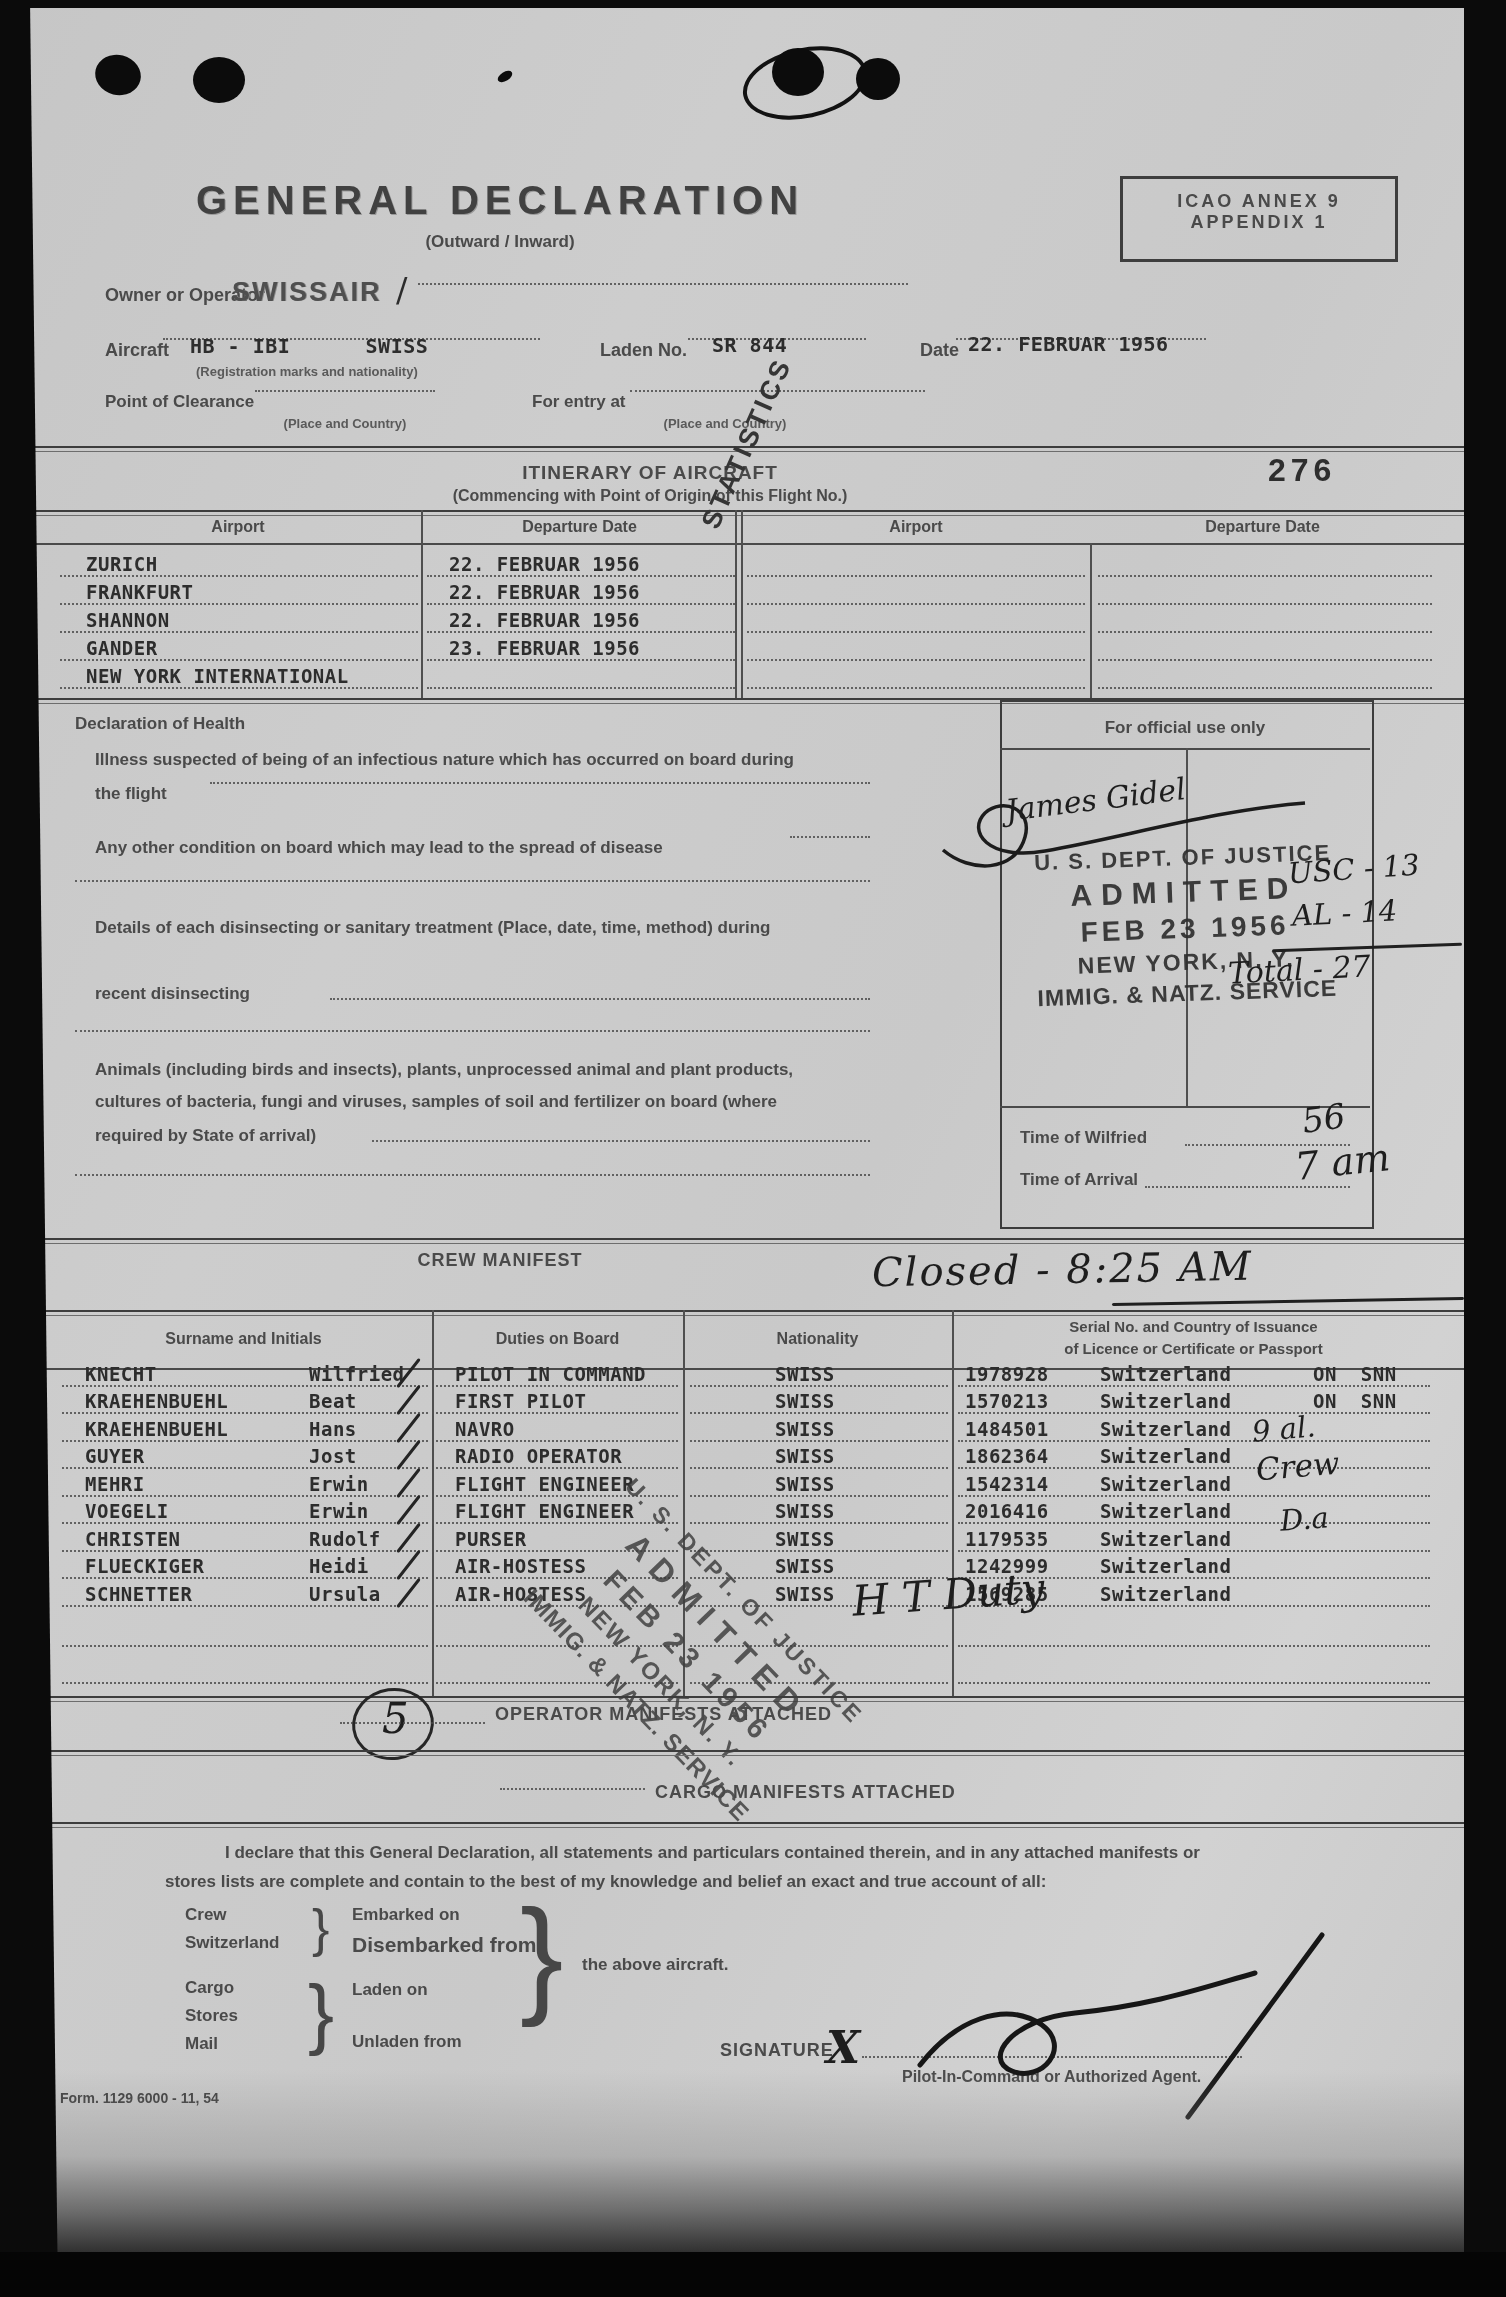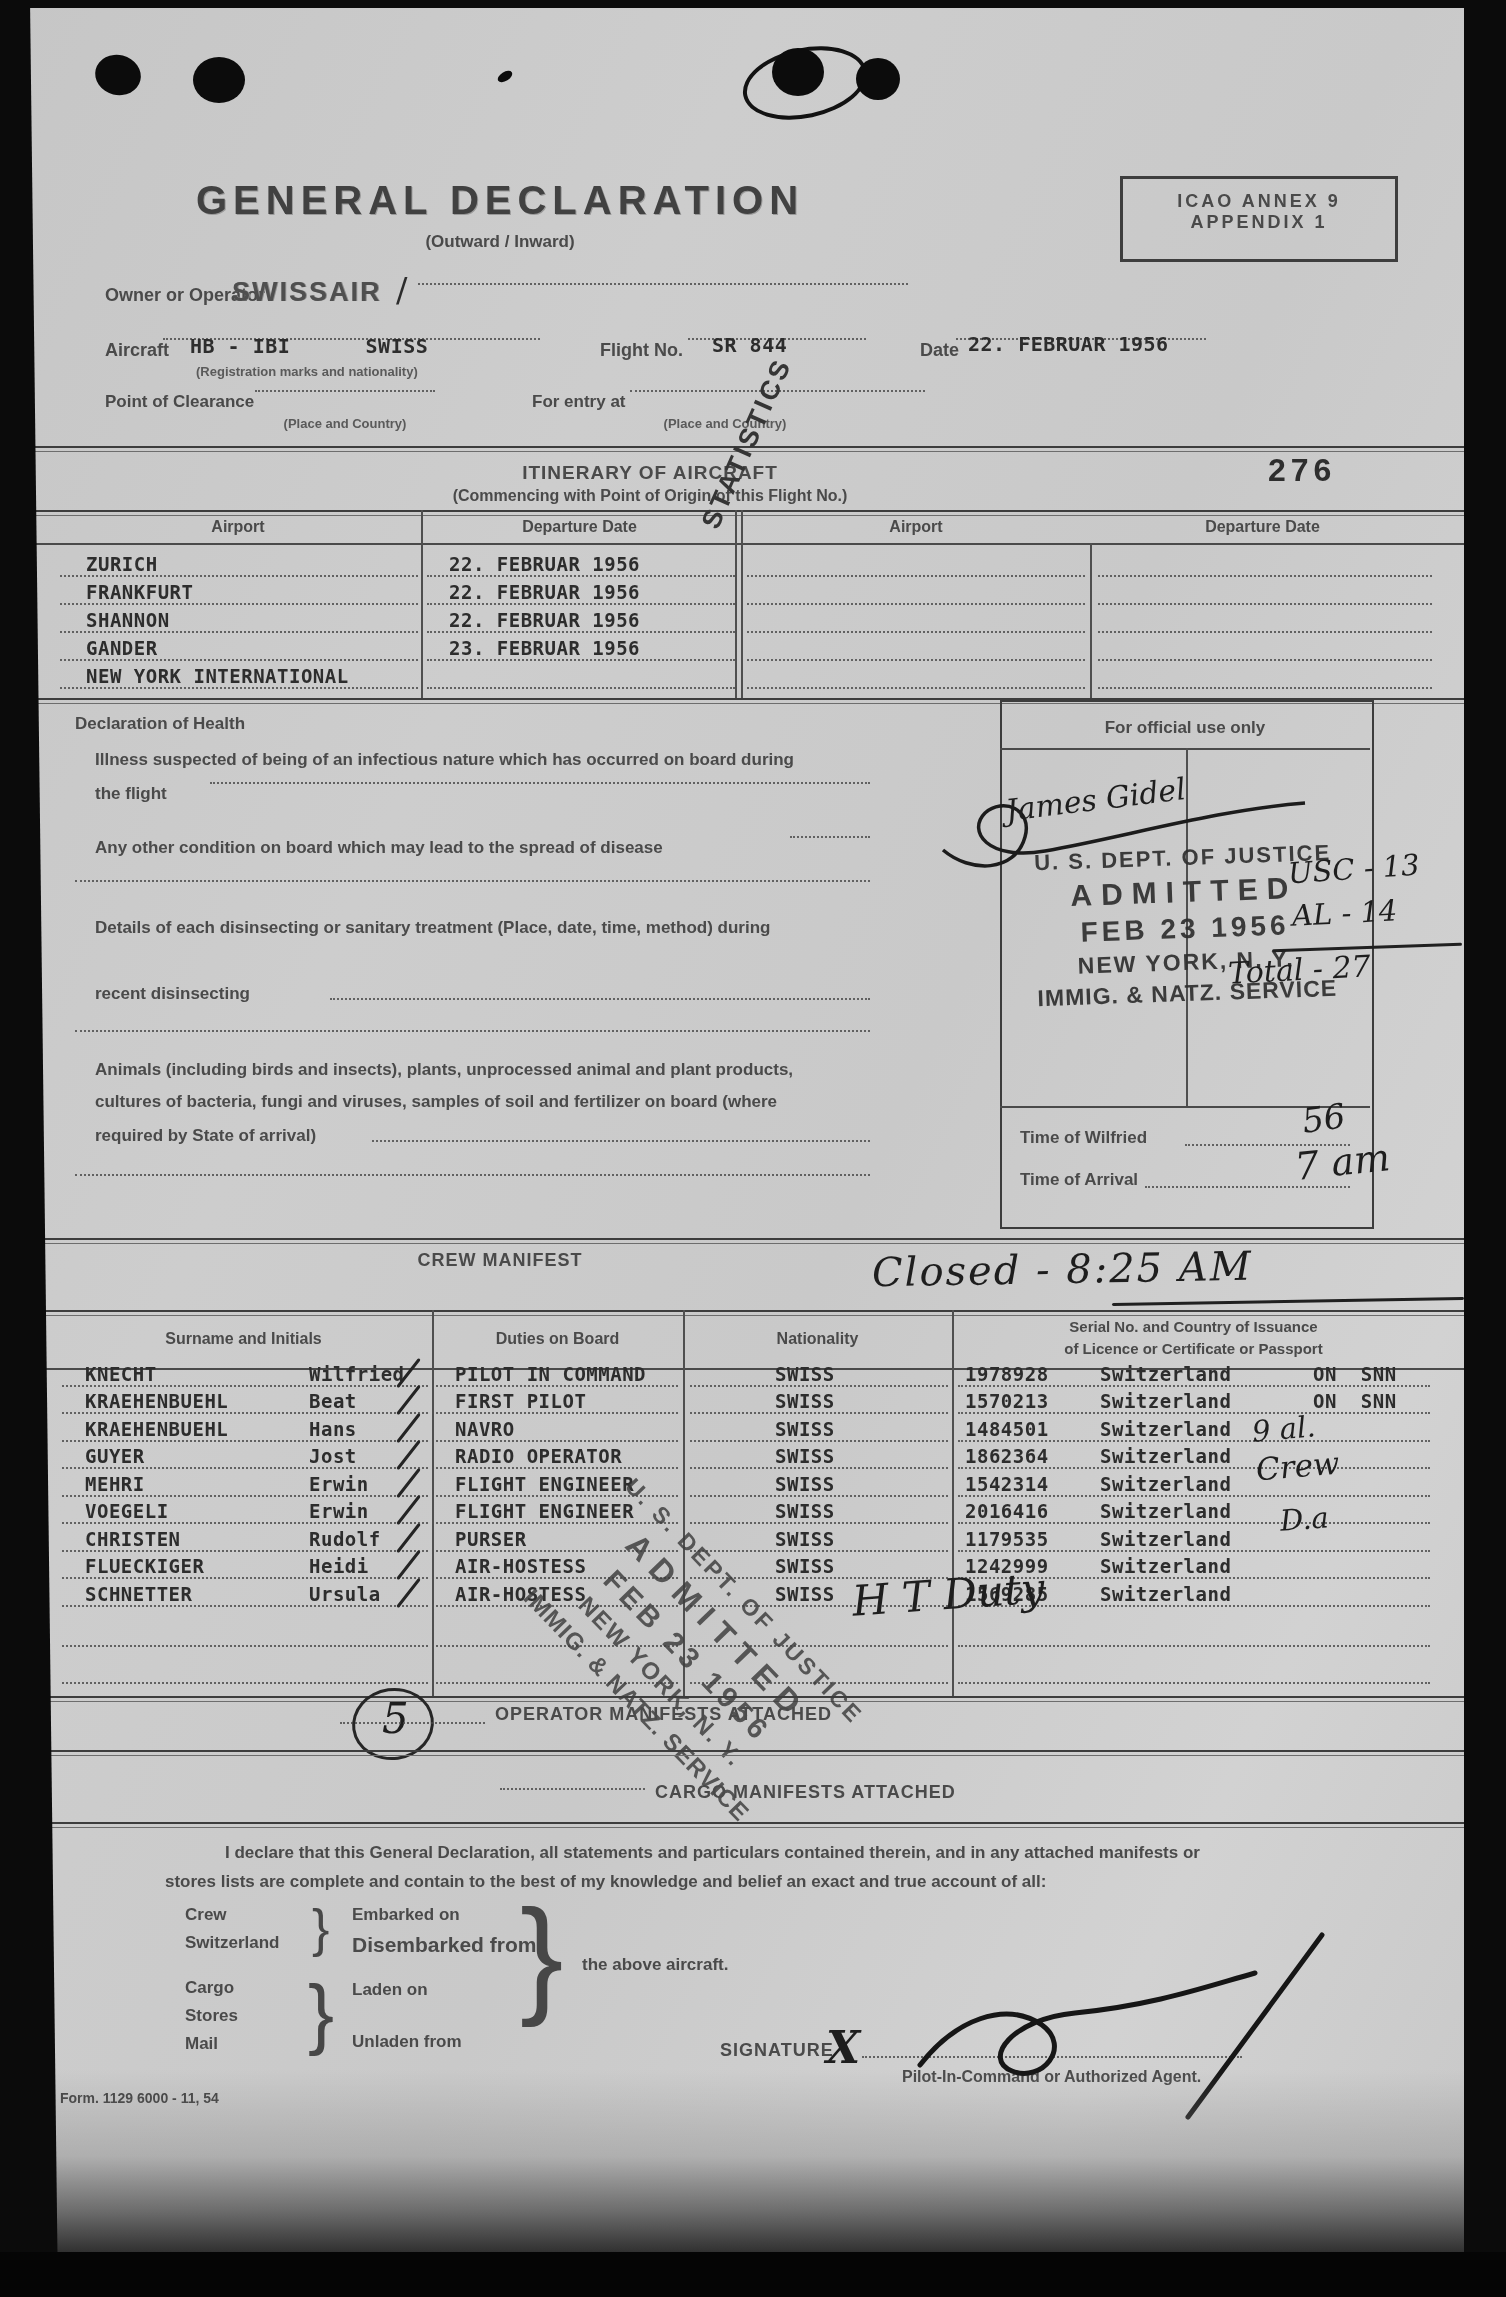--- a/index.html
+++ b/index.html
@@ -71,21 +71,21 @@
 
   <div class="abs print" style="left:105px;top:285px;font-size:18px;">Owner or Operator</div>
   <div class="abs print" style="left:232px;top:277px;font-size:27px;letter-spacing:2px;color:#4f4f4f;text-shadow:1px 0 0 #8d8d8d;">SWISSAIR</div>
   <div class="abs" style="left:396px;top:270px;font-size:34px;color:#2c2c2c;font-family:'DejaVu Serif',serif;">/</div>
   <div class="abs dot" style="left:418px;top:283px;width:490px;"></div>
 
   <div class="abs print" style="left:105px;top:340px;font-size:18px;">Aircraft</div>
   <div class="abs dot" style="left:163px;top:338px;width:377px;"></div>
   <div class="abs typed" style="left:190px;top:334px;font-size:20px;">HB - IBI      SWISS</div>
   <div class="abs note" style="left:196px;top:364px;">(Registration marks and nationality)</div>
-  <div class="abs print" style="left:600px;top:340px;font-size:18px;">Flight No.</div>
+  <div class="abs print" style="left:600px;top:340px;font-size:18px;">Laden No.</div>
   <div class="abs dot" style="left:688px;top:338px;width:178px;"></div>
   <div class="abs typed" style="left:712px;top:333px;font-size:20px;">SR 844</div>
   <div class="abs print" style="left:920px;top:340px;font-size:18px;">Date</div>
   <div class="abs dot" style="left:956px;top:338px;width:250px;"></div>
   <div class="abs typed" style="left:968px;top:332px;font-size:20px;">22. FEBRUAR 1956</div>
 
   <div class="abs print" style="left:105px;top:392px;font-size:17px;">Point of Clearance</div>
   <div class="abs dot" style="left:255px;top:390px;width:180px;"></div>
   <div class="abs note ctr" style="left:230px;top:416px;width:230px;">(Place and Country)</div>
   <div class="abs print" style="left:532px;top:392px;font-size:17px;">For entry at</div>

